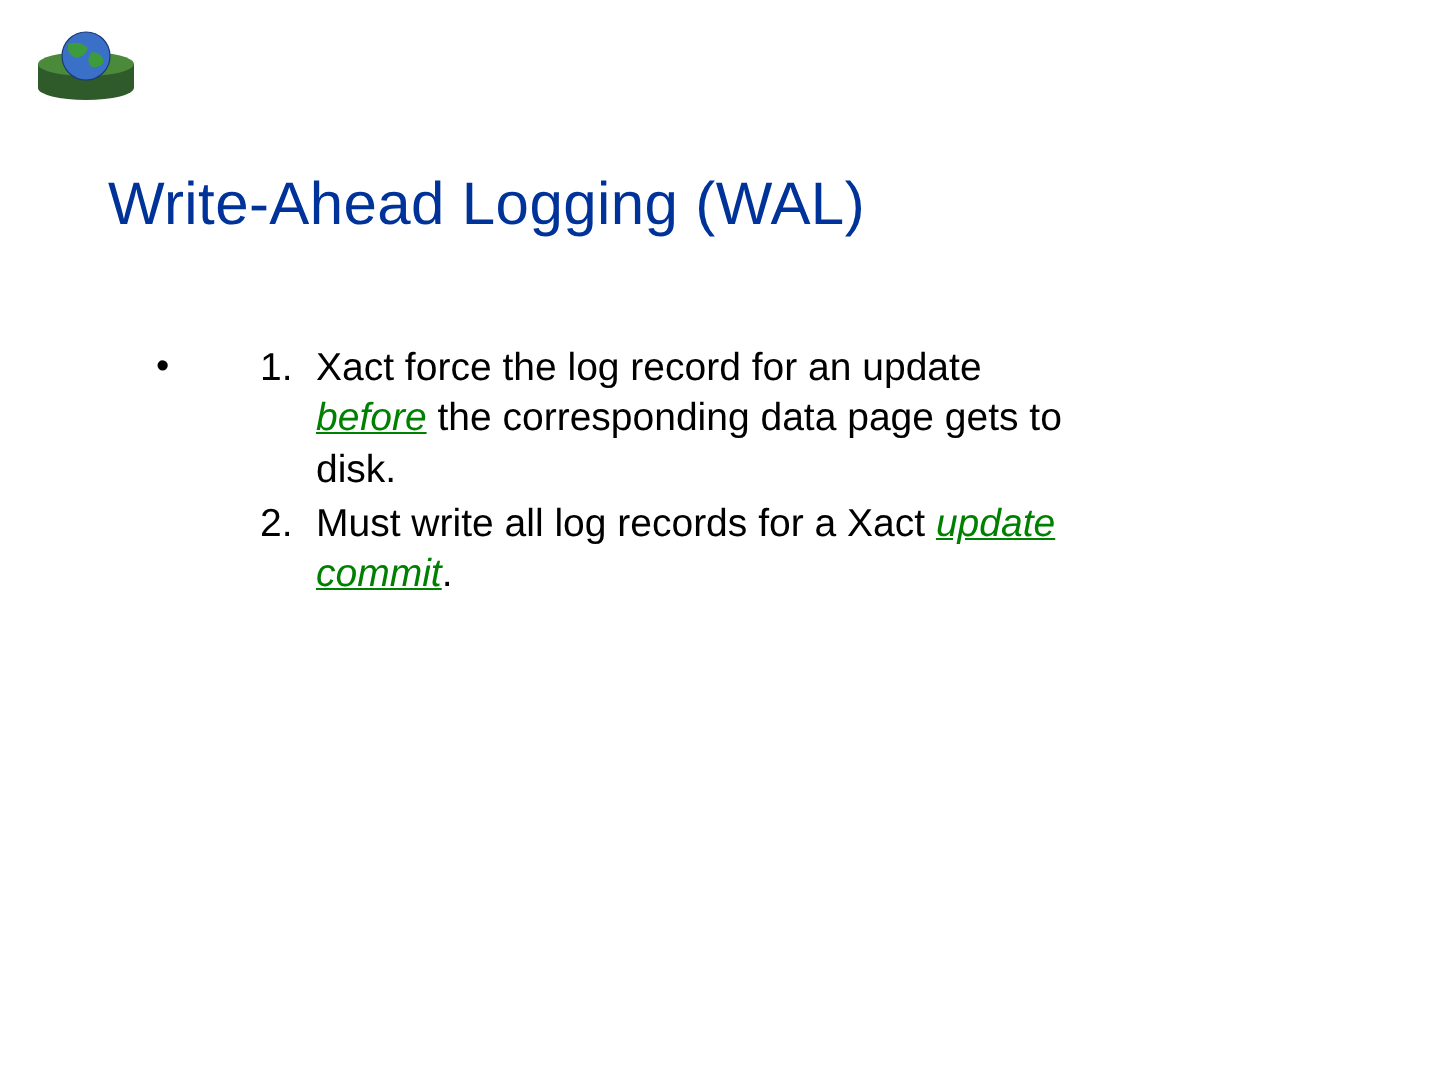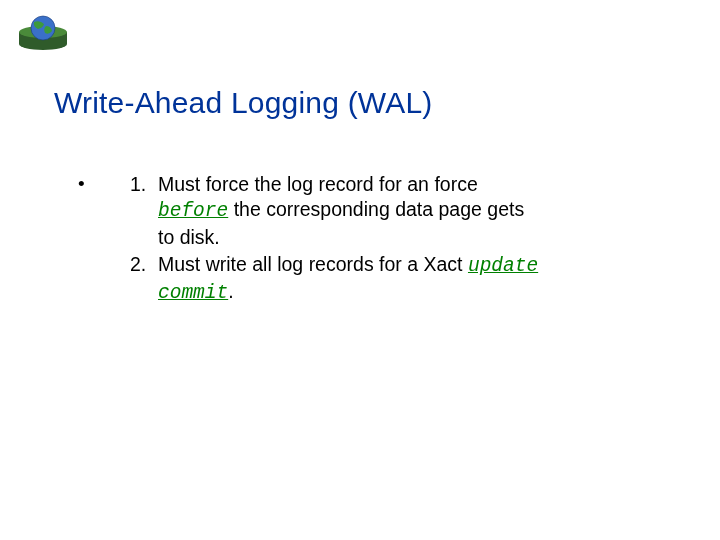--- a/index.html
+++ b/index.html
@@ -73,21 +73,21 @@
   ol.inner > li .num {
     position: absolute;
     left: 0;
     top: 0;
   }
   .b { font-weight: bold; }
   .em-it {
     font-style: italic;
     text-decoration: underline;
     color: #008000;
-    font-family: Liberation Mono, monospace;
+    font-family: Liberation Sans, sans-serif;
   }
 </style>
 </head>
 <body>
 
 <div class="slide">
 
   <div class="logo">
     <svg viewBox="0 0 58 38" width="58" height="38">
       <ellipse cx="29" cy="30" rx="24" ry="6" fill="#2f5b2a"></ellipse>
@@ -101,21 +101,21 @@
   </div>
 
   <div class="title">Write-Ahead Logging (WAL)</div>
 
   <div class="body">
     <ul class="top">
       <li>
         <ol class="inner">
           <li>
             <span class="num">1.</span>
-            <span> Must force the log record for an force </span><span class="em-it">before</span><span> the corresponding data page gets to disk.</span>
+            <span> Xact force the log record for an update </span><span class="em-it">before</span><span> the corresponding data page gets to disk.</span>
           </li>
           <li>
             <span class="num">2.</span>
             <span> Must write all log records for a Xact </span><span class="em-it">update commit</span><span>.</span>
           </li>
         </ol>
       </li>
     </ul>
   </div>
 

